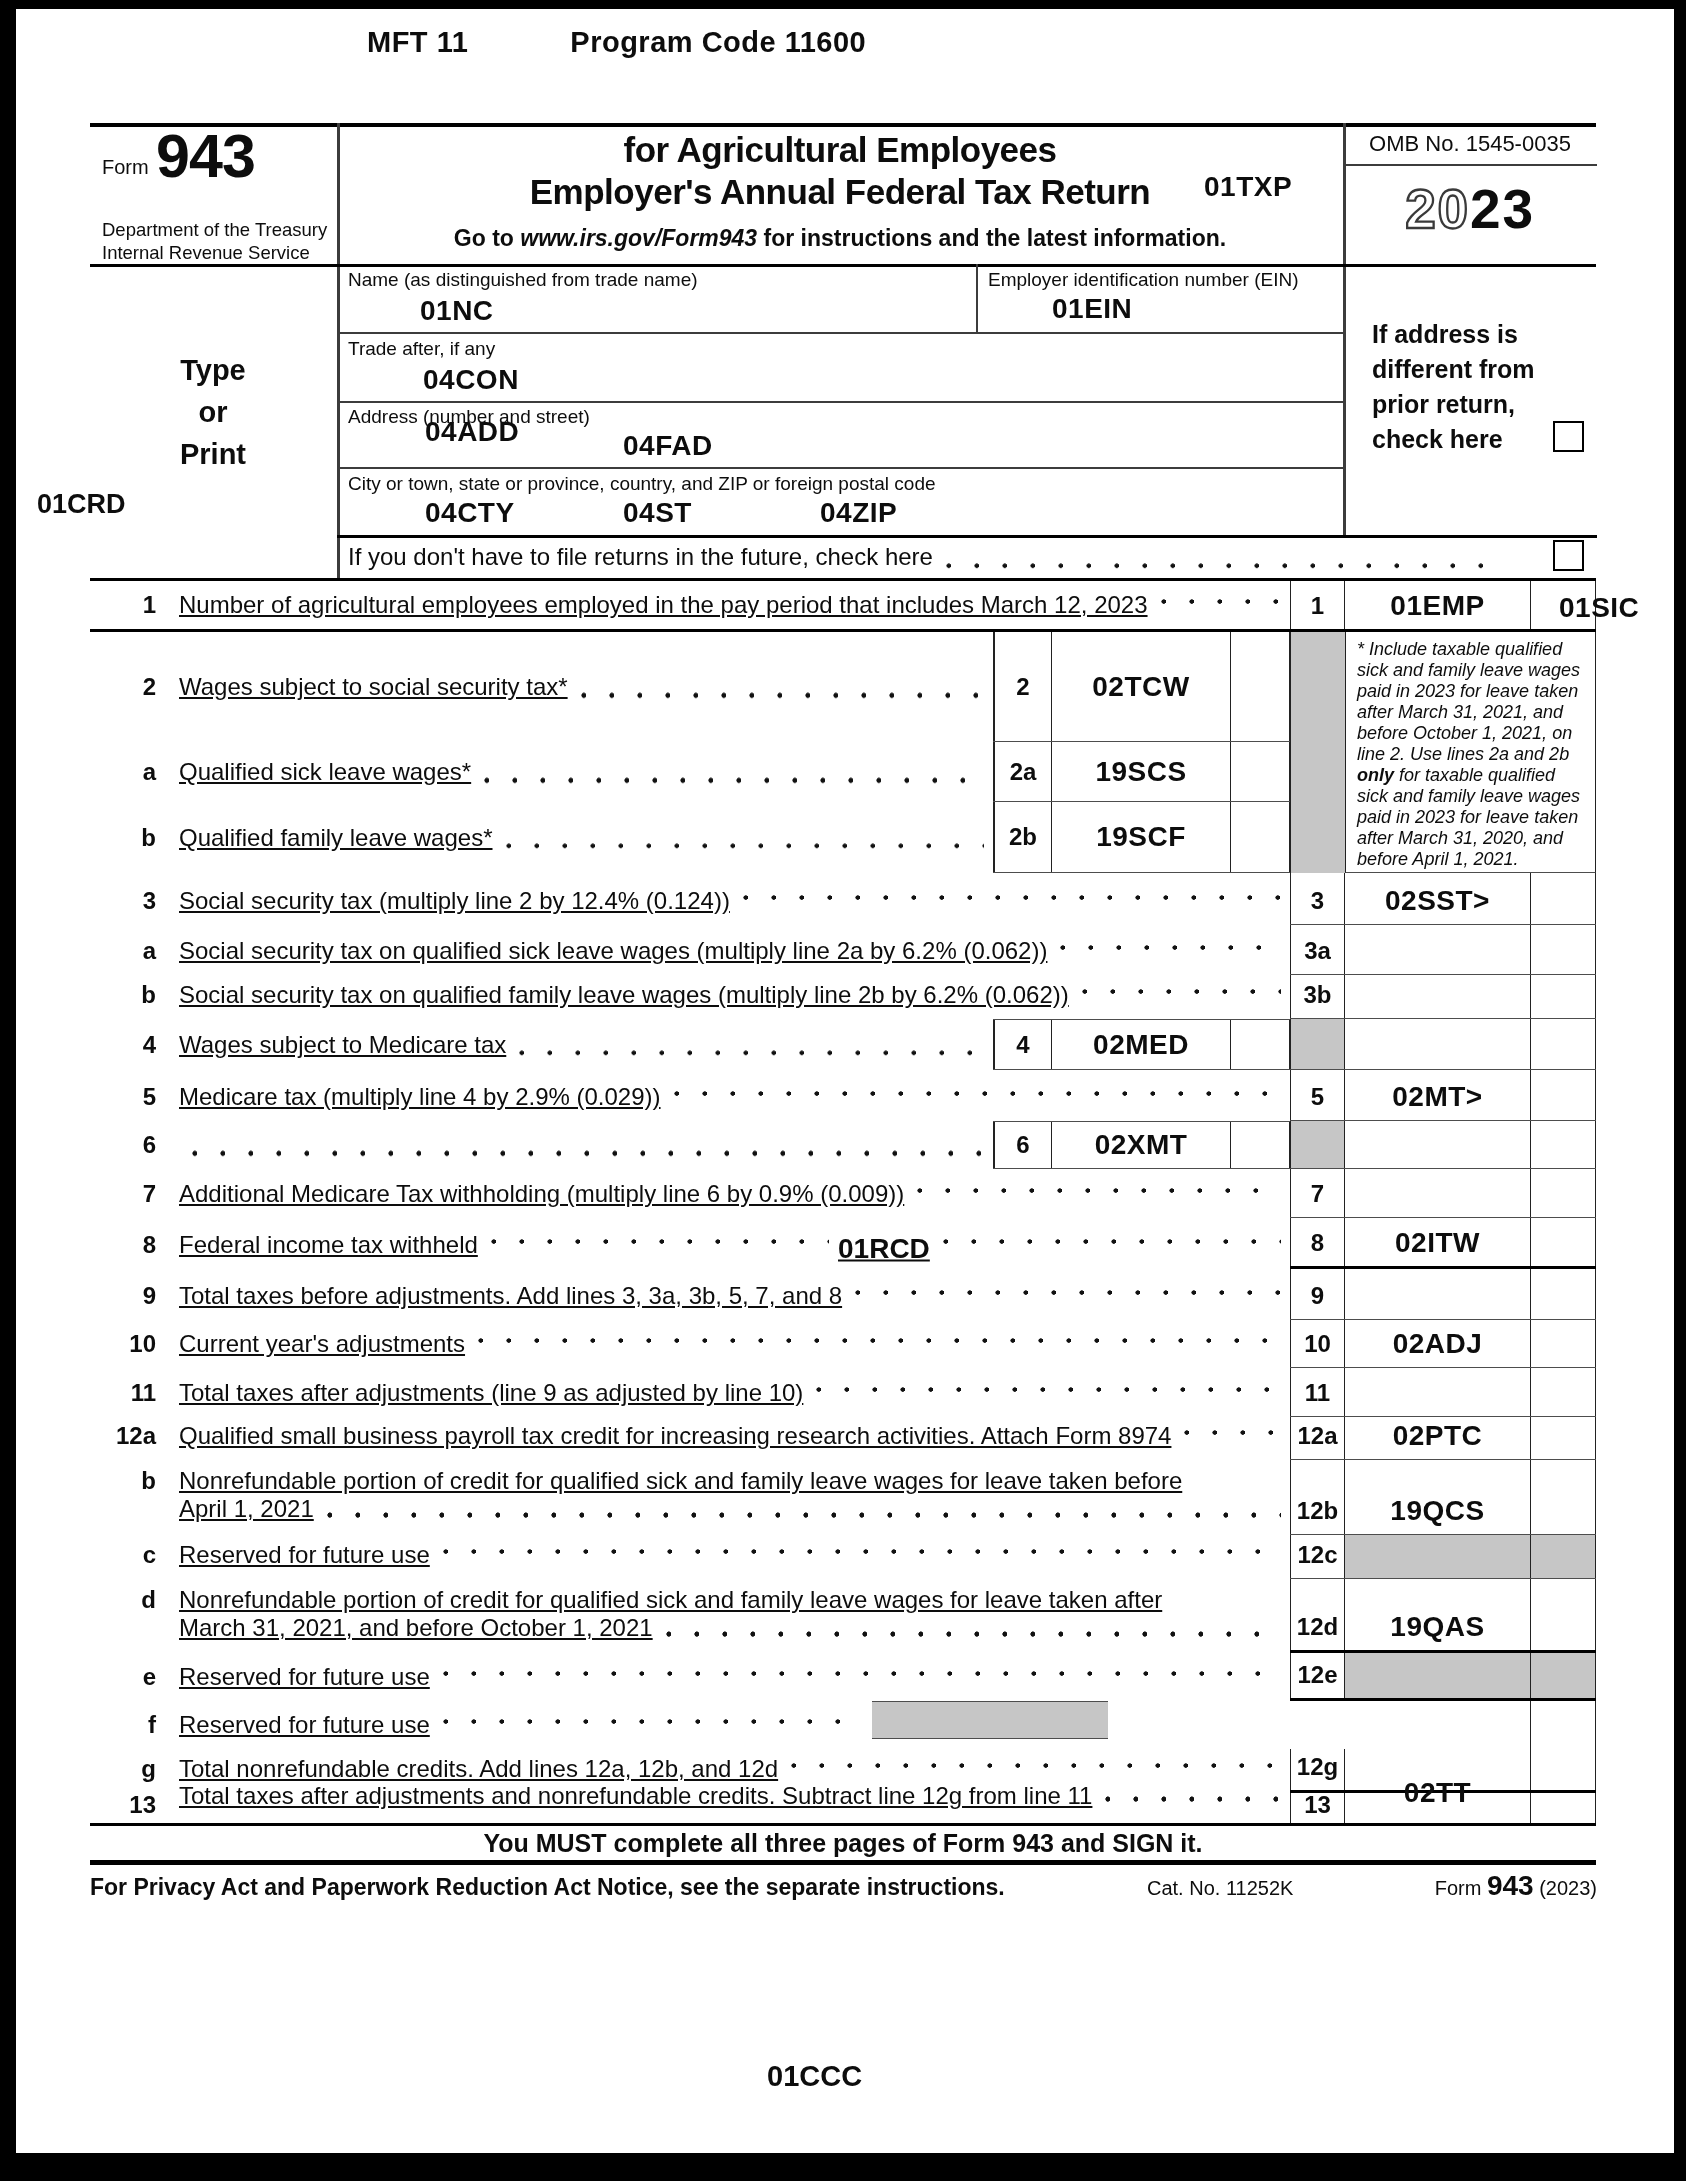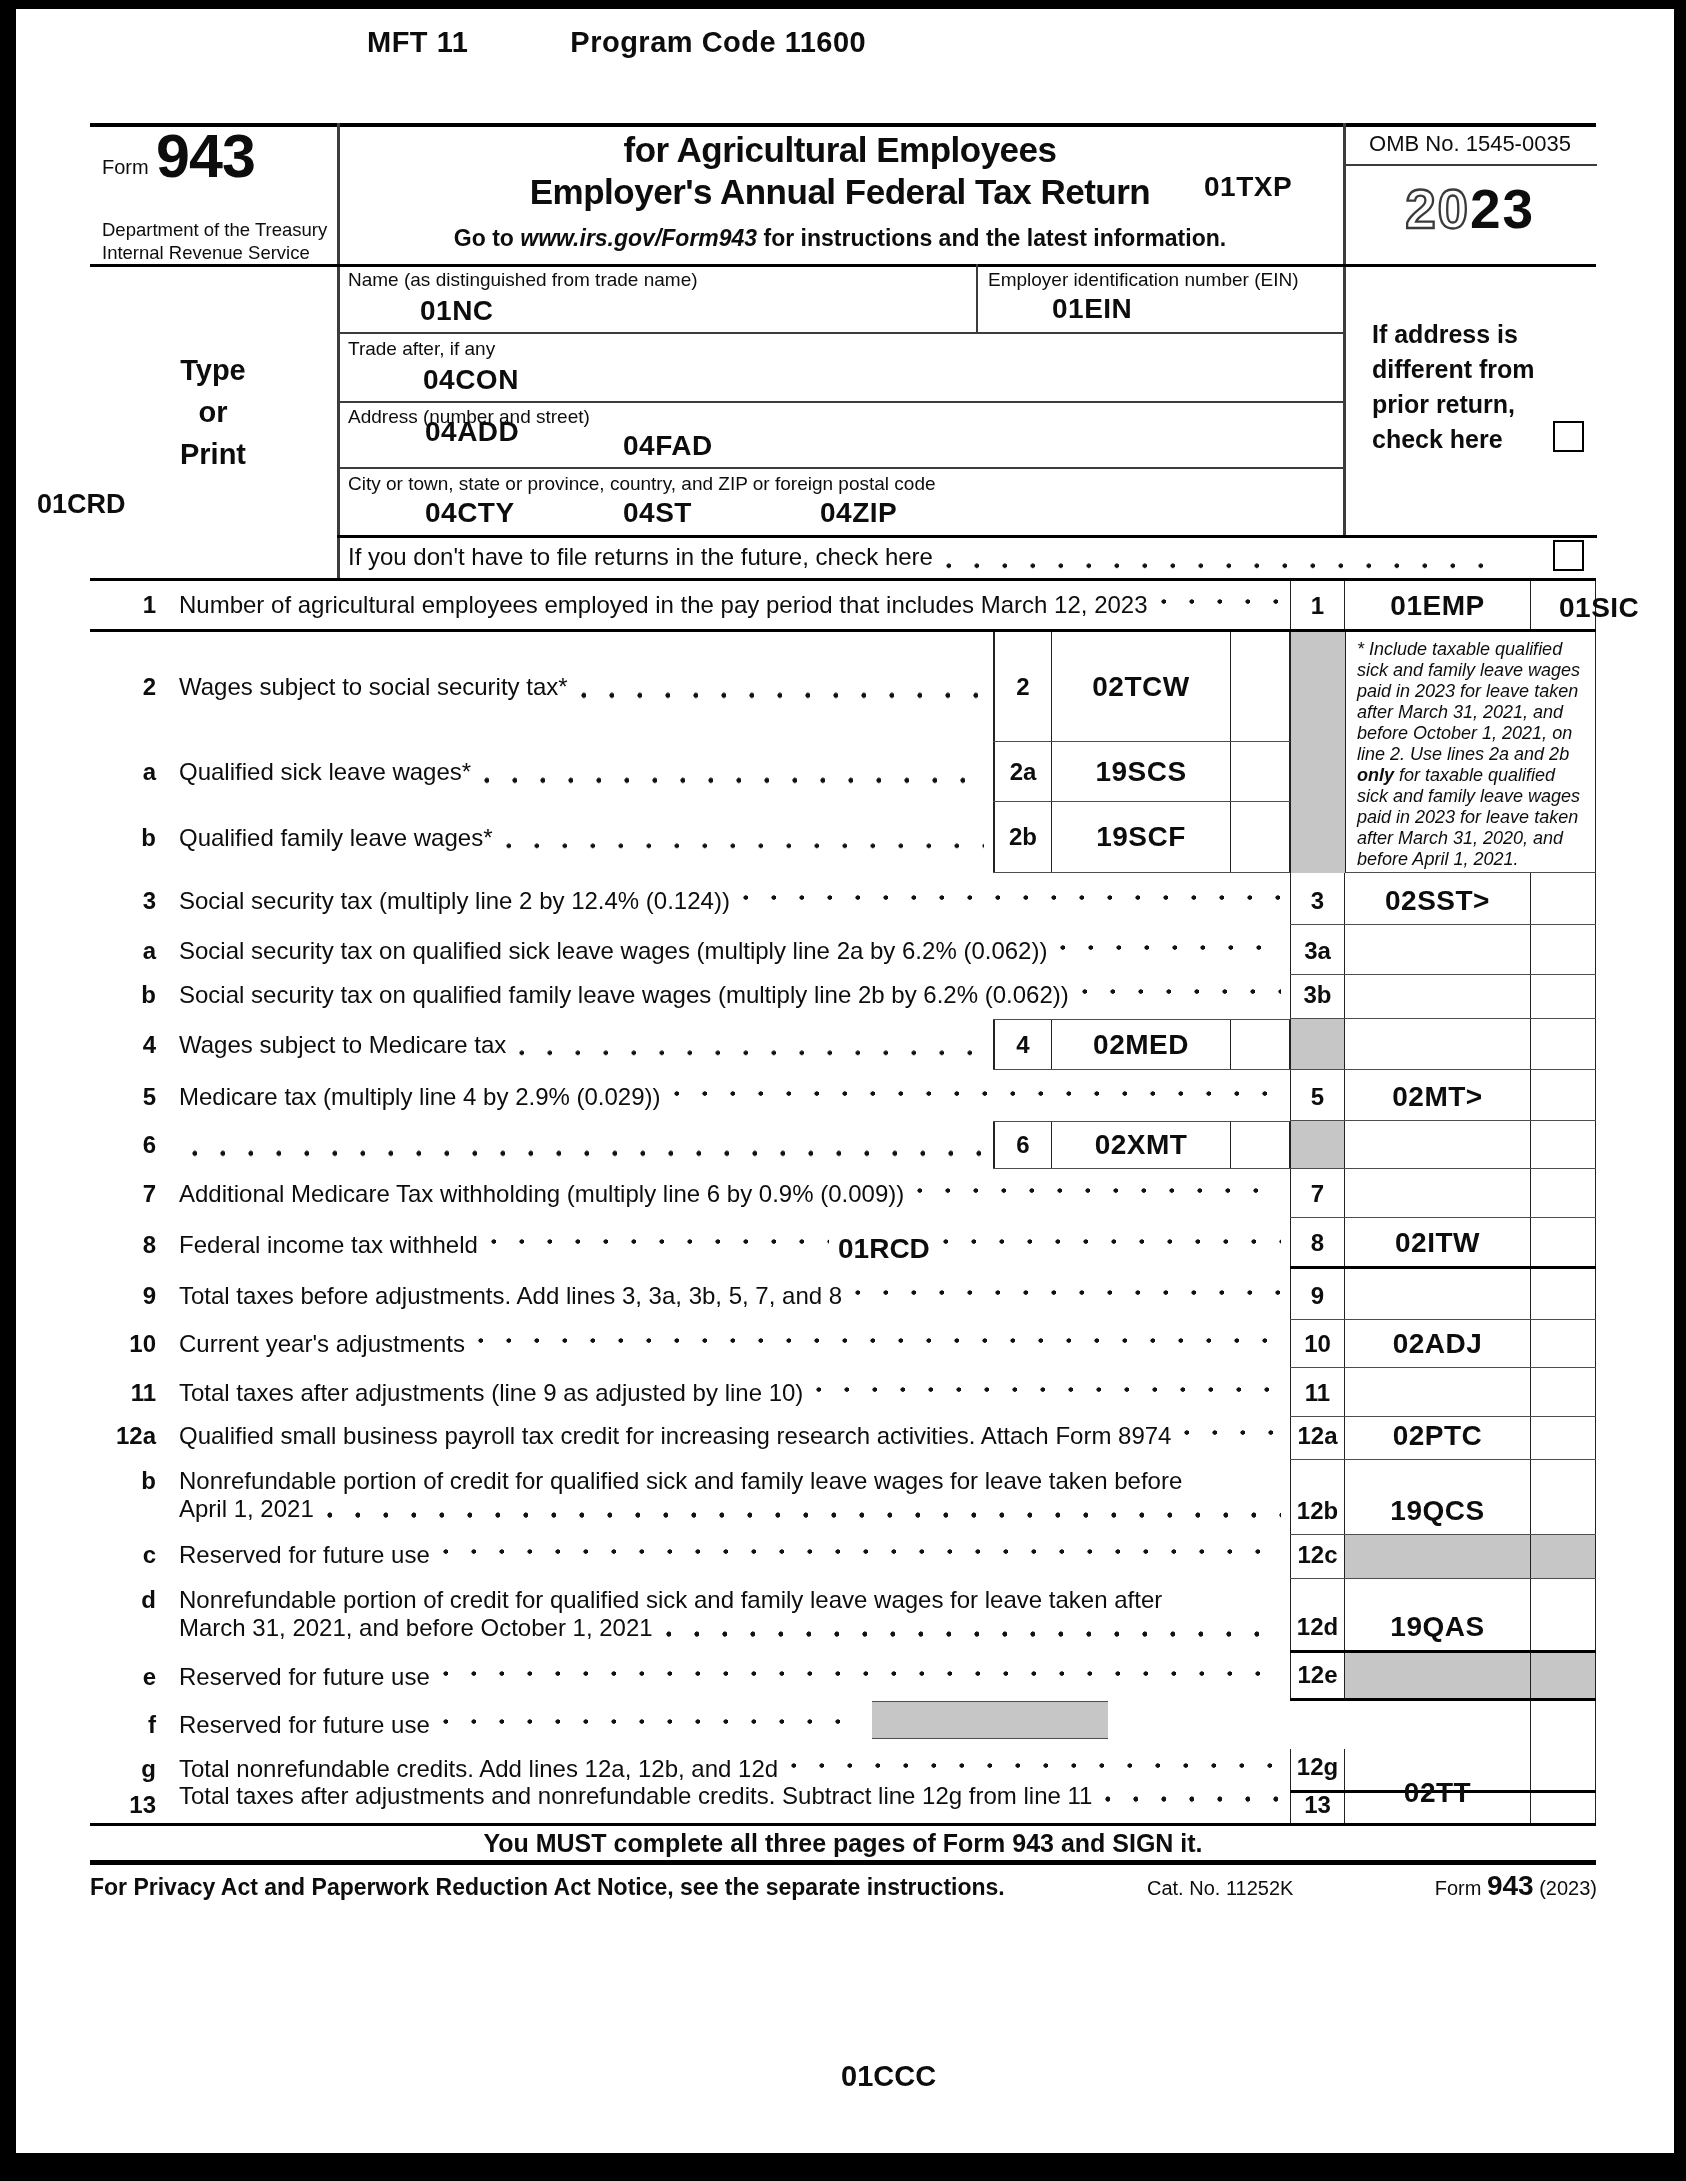--- a/index.html
+++ b/index.html
@@ -48,21 +48,21 @@
   .dots { flex:1 1 auto; height:5.5px; margin:0 9.2px 0 13px; min-width:18.5px;
     background-image:radial-gradient(circle at 2.8px 2.8px, #111 2.1px, transparent 2.7px);
     background-size:28px 5.5px; background-repeat:repeat-x; }
   .futurerow .dots { align-self:center; transform:translateY(9.2px); margin-right:46px; }
 
   
   .table { position:absolute; left:90px; top:578px; width:1506px;
     border-top:3.7px solid #000; font-size:24px; }
   .row { display:flex; position:relative; box-sizing:border-box; }
   .lnum { flex:0 0 66px; display:flex; justify-content:flex-end; font-weight:bold; box-sizing:border-box; }
-  .ldesc { flex:1 1 auto; display:flex; min-width:0; padding-left:23px; box-sizing:border-box; }
+  .ldesc { flex:1 1 auto; display:flex; min-width:0; padding-left:23px; box-sizing:border-box;text-decoration:underline; }
   .rb > .lnum, .rb > .ldesc { align-items:flex-end; padding-bottom:10px; }
   .rb .dots { align-self:flex-end; margin-bottom:14.8px; }
   .ctr > .lnum, .ctr > .ldesc { align-items:center; }
   .ctr .dots { align-self:center; transform:translateY(8.3px); }
 
   .rr { flex:0 0 306px; display:flex; box-sizing:border-box; }
   .rn { flex:0 0 55px; border-left:1.8px solid #222; border-right:1.8px solid #222;
     display:flex; justify-content:center; align-items:flex-end; padding-bottom:9.2px;
     font-weight:bold; box-sizing:border-box; }
   .ra { flex:1 1 auto; display:flex; justify-content:center; align-items:flex-end;
@@ -96,21 +96,21 @@
   .midval { font-weight:bold; font-size:28px; align-self:flex-end; transform:translateY(5.5px); }
 
   
   .mustline { position:absolute; left:90px; top:1829px; width:1506px; text-align:center;
     font-weight:bold; font-size:25px; }
   .footrule { position:absolute; left:90px; top:1860px; width:1506px; height:4.6px; background:#000; }
   .privacy { position:absolute; left:90px; top:1874px; font-weight:bold; font-size:23px; }
   .catno { position:absolute; left:1147px; top:1877px; font-size:20px; }
   .formbtm { position:absolute; left:1366px; top:1870px; width:231px; text-align:right; font-size:20px; }
   .formbtm .n { font-weight:bold; font-size:28px; }
-  .ccc { position:absolute; left:841px; top:2060px; font-weight:bold; font-size:29px; }
+  .ccc { position:absolute; left:767px; top:2060px; font-weight:bold; font-size:29px; }
   i.url { font-style:italic; }
 </style>
 </head>
 <body>
 
 <div class="page">
 
   <div class="bstrip" style="left:0;top:0;width:100%;height:9.2px"></div>
   <div class="bstrip" style="left:0;top:0;width:15.7px;height:100%"></div>
   <div class="bstrip" style="right:0;top:0;width:12px;height:100%"></div>

